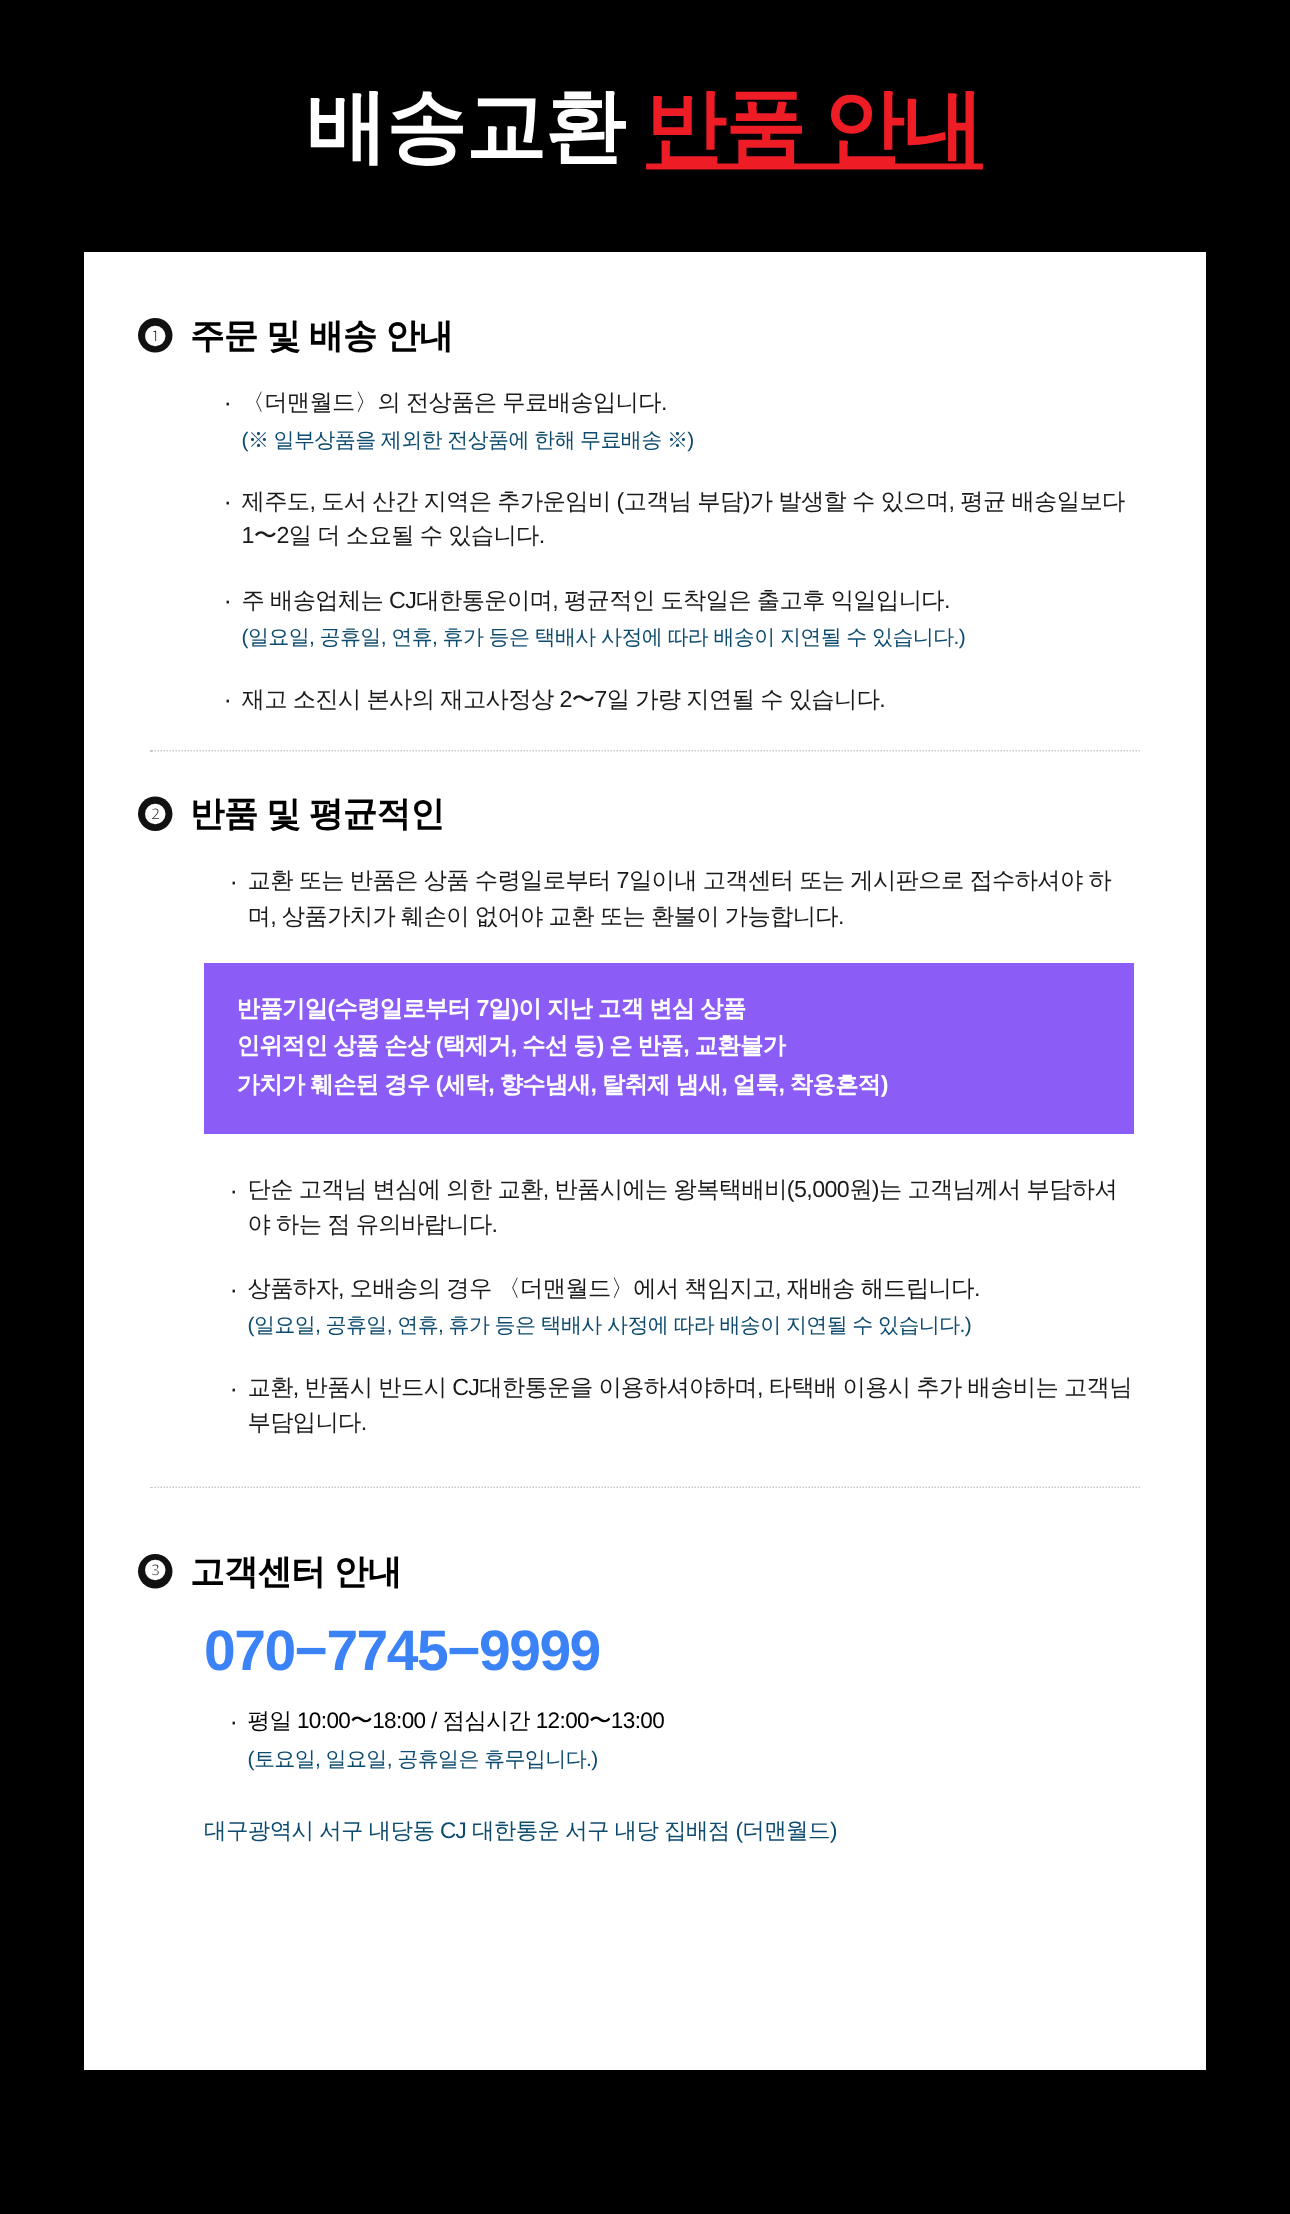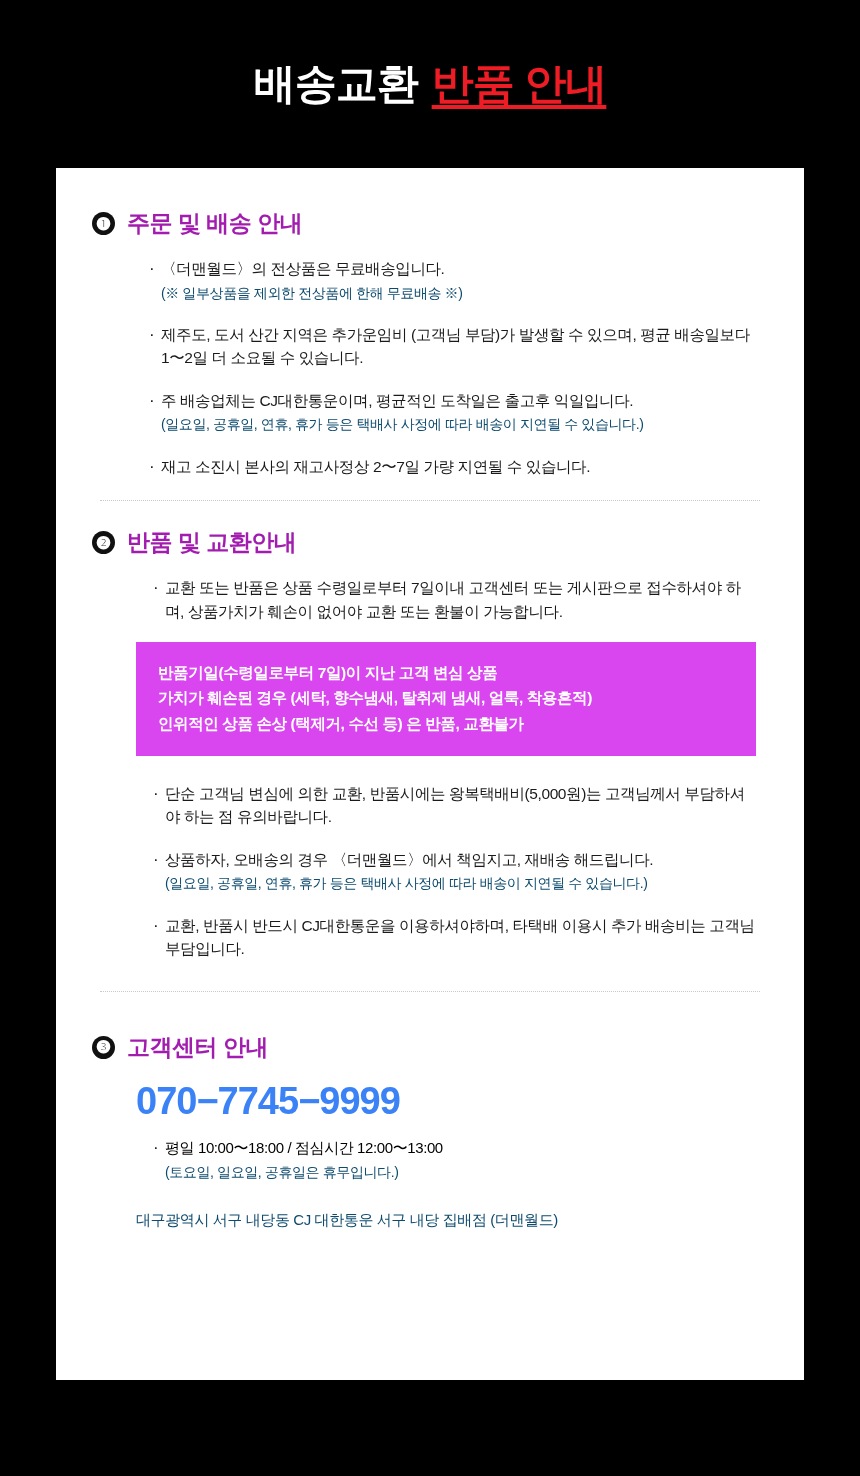--- a/index.html
+++ b/index.html
@@ -22,25 +22,26 @@
   }
 
   
   .header {
     height: 168px;
     display: flex;
     align-items: center;
     justify-content: center;
   }
   .header-title {
-    font-size: 42px;
+    font-size: 54px;
     font-weight: bold;
     letter-spacing: -1px;
     line-height: 1;
     white-space: nowrap;
+    font-family: Liberation Serif, serif;
   }
   .header-title .white {
     color: #ffffff;
   }
   .header-title .red {
     color: #ee1c25;
     text-decoration: underline;
     text-decoration-thickness: 4px;
     text-underline-offset: 7px;
     margin-left: 14px;
@@ -76,21 +77,21 @@
     background: #111111;
     color: #ffffff;
     font-size: 14px;
     font-weight: bold;
     line-height: 1;
     flex: 0 0 auto;
   }
   .section-title {
     font-size: 23px;
     font-weight: bold;
-    color: #a21caf;
+    color: #000000;
     letter-spacing: -0.5px;
   }
 
   
   .bullet-list {
     margin: 11px;
     padding: 0;
     list-style: none;
   }
   .bullet {
@@ -125,21 +126,21 @@
     border: none;
     border-top: 1px dotted #c9c9c9;
     margin: 22px 8px 26px 8px;
   }
   .divider.wide {
     margin: 30px 8px 40px 8px;
   }
 
   
   .warn-box {
-    background: #d946ef;
+    background: #8b5cf6;
     color: #ffffff;
     margin: 6px 12px 26px 44px;
     padding: 18px 38px 20px 22px;
   }
   .warn-line {
     font-size: 15.5px;
     font-weight: bold;
     line-height: 1.62;
     letter-spacing: -0.4px;
   }
@@ -199,33 +200,33 @@
         </li>
         <li class="bullet indent-1">
           <span>재고 소진시 본사의 재고사정상 2〜7일 가량 지연될 수 있습니다.</span>
         </li>
       </ul>
 
       <hr class="divider">
 
       <div class="section-head">
         <span class="num-badge">❷</span>
-        <span class="section-title">반품 및 교환안내</span>
+        <span class="section-title">반품 및 평균적인</span>
       </div>
 
       <ul class="bullet-list">
         <li class="bullet indent-2">
           <span>교환 또는 반품은 상품 수령일로부터 7일이내 고객센터 또는 게시판으로 접수하셔야 하며, 상품가치가 훼손이 없어야 교환 또는 환불이 가능합니다.</span>
         </li>
       </ul>
 
       <div class="warn-box">
         <div class="warn-line">반품기일(수령일로부터 7일)이 지난 고객 변심 상품</div>
+        <div class="warn-line">인위적인 상품 손상 (택제거, 수선 등) 은 반품, 교환불가</div>
         <div class="warn-line">가치가 훼손된 경우 (세탁, 향수냄새, 탈취제 냄새, 얼룩, 착용흔적)</div>
-        <div class="warn-line">인위적인 상품 손상 (택제거, 수선 등) 은 반품, 교환불가</div>
       </div>
 
       <ul class="bullet-list">
         <li class="bullet indent-2">
           <span>단순 고객님 변심에 의한 교환, 반품시에는 왕복택배비(5,000원)는 고객님께서 부담하셔야 하는 점 유의바랍니다.</span>
         </li>
         <li class="bullet indent-2">
           <span>상품하자, 오배송의 경우 〈더맨월드〉에서 책임지고, 재배송 해드립니다.</span>
           <span class="sub-red">(일요일, 공휴일, 연휴, 휴가 등은 택배사 사정에 따라 배송이 지연될 수 있습니다.)</span>
         </li>

